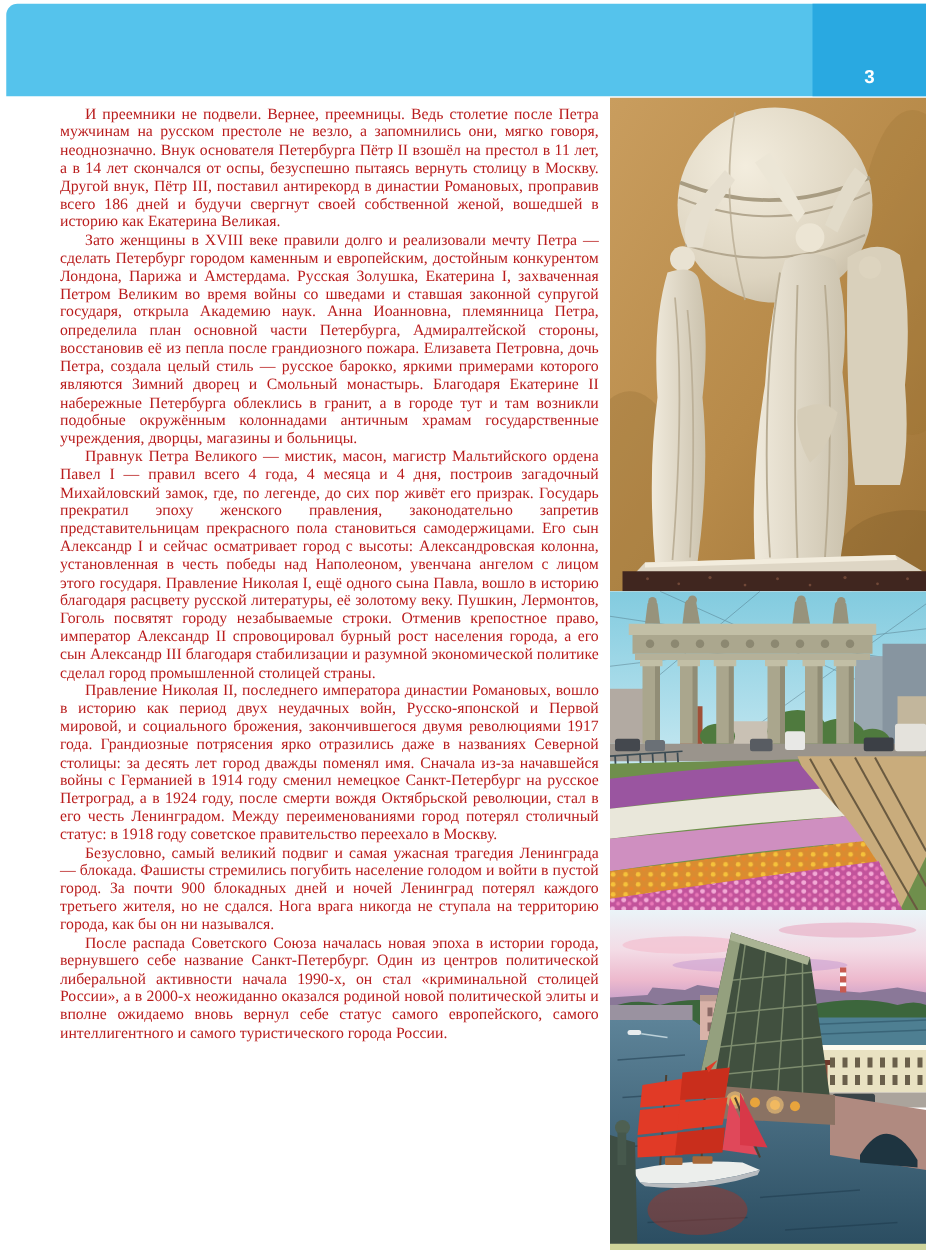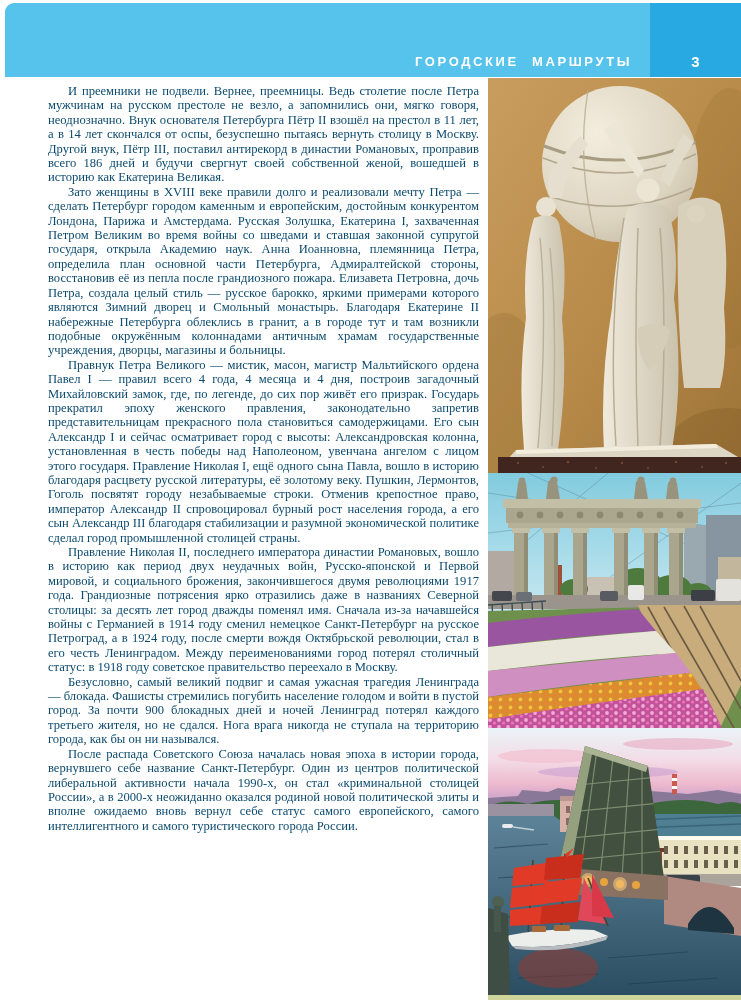--- a/index.html
+++ b/index.html
@@ -10,34 +10,33 @@
           border-radius:9px 0 0 0;}
   .topbar-title{position:absolute;right:109px;bottom:8px;color:#ffffff;
           font-family:"Liberation Sans", sans-serif;font-weight:bold;font-size:13px;
           letter-spacing:2.6px;word-spacing:7px;white-space:nowrap;}
   .pagebox{position:absolute;right:0;top:0;width:91px;height:74px;background:#29a9e1;
           display:flex;align-items:flex-end;justify-content:center;box-sizing:border-box;
           padding-bottom:7px;}
   .pagebox span{color:#ffffff;font-family:"Liberation Sans", sans-serif;font-weight:bold;
           font-size:15px;}
   
-  .text-col{position:absolute;left:48px;top:84px;width:431px;color:#0c4a6e;
+  .text-col{position:absolute;left:48px;top:84px;width:431px;color:#b91c1c;
           font-size:12.6px;line-height:14.4px;text-align:justify;}
   .text-col p{margin:0;text-indent:20px;}
   
   .photo-col{position:absolute;left:488px;top:78px;width:253px;display:flex;flex-direction:column;}
   .photo-col figure{margin:0;padding:0;line-height:0;}
 </style>
 </head>
 <body>
 
 <div class="page">
 
   <header class="topbar">
-    <span class="topbar-title">ГОРОДСКИЕ МАРШРУТЫ</span>
     <div class="pagebox">
       <span>3</span>
     </div>
   </header>
 
   <article class="text-col">
     <p>И преемники не подвели. Вернее, преемницы. Ведь столетие после Петра мужчинам на русском престоле не везло, а запомнились они, мягко говоря, неоднозначно. Внук основателя Петербурга Пётр II взошёл на престол в 11 лет, а в 14 лет скончался от оспы, безуспешно пытаясь вернуть столицу в Москву. Другой внук, Пётр III, поставил антирекорд в династии Романовых, проправив всего 186 дней и будучи свергнут своей собственной женой, вошедшей в историю как Екатерина Великая.</p>
     <p>Зато женщины в XVIII веке правили долго и реализовали мечту Петра — сделать Петербург городом каменным и европейским, достойным конкурентом Лондона, Парижа и Амстердама. Русская Золушка, Екатерина I, захваченная Петром Великим во время войны со шведами и ставшая законной супругой государя, открыла Академию наук. Анна Иоанновна, племянница Петра, определила план основной части Петербурга, Адмиралтейской стороны, восстановив её из пепла после грандиозного пожара. Елизавета Петровна, дочь Петра, создала целый стиль — русское барокко, яркими примерами которого являются Зимний дворец и Смольный монастырь. Благодаря Екатерине II набережные Петербурга облеклись в гранит, а в городе тут и там возникли подобные окружённым колоннадами античным храмам государственные учреждения, дворцы, магазины и больницы.</p>
     <p>Правнук Петра Великого — мистик, масон, магистр Мальтийского ордена Павел I — правил всего 4 года, 4 месяца и 4 дня, построив загадочный Михайловский замок, где, по легенде, до сих пор живёт его призрак. Государь прекратил эпоху женского правления, законодательно запретив представительницам прекрасного пола становиться самодержицами. Его сын Александр I и сейчас осматривает город с высоты: Александровская колонна, установленная в честь победы над Наполеоном, увенчана ангелом с лицом этого государя. Правление Николая I, ещё одного сына Павла, вошло в историю благодаря расцвету русской литературы, её золотому веку. Пушкин, Лермонтов, Гоголь посвятят городу незабываемые строки. Отменив крепостное право, император Александр II спровоцировал бурный рост населения города, а его сын Александр III благодаря стабилизации и разумной экономической политике сделал город промышленной столицей страны.</p>
     <p>Правление Николая II, последнего императора династии Романовых, вошло в историю как период двух неудачных войн, Русско-японской и Первой мировой, и социального брожения, закончившегося двумя революциями 1917 года. Грандиозные потрясения ярко отразились даже в названиях Северной столицы: за десять лет город дважды поменял имя. Сначала из-за начавшейся войны с Германией в 1914 году сменил немецкое Санкт-Петербург на русское Петроград, а в 1924 году, после смерти вождя Октябрьской революции, стал в его честь Ленинградом. Между переименованиями город потерял столичный статус: в 1918 году советское правительство переехало в Москву.</p>

